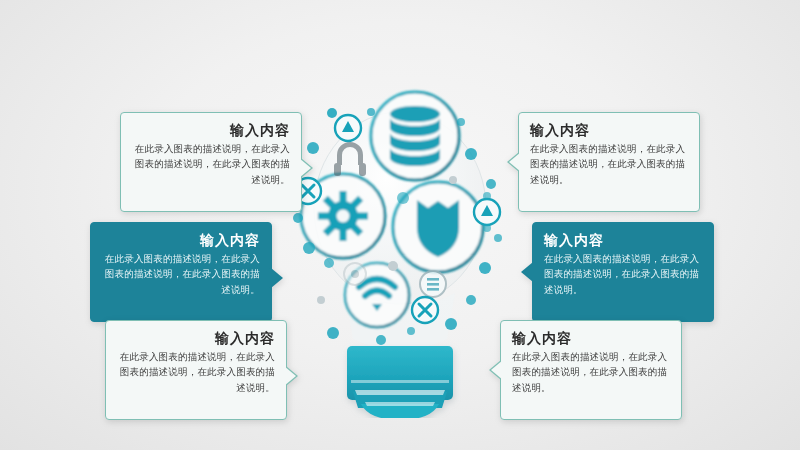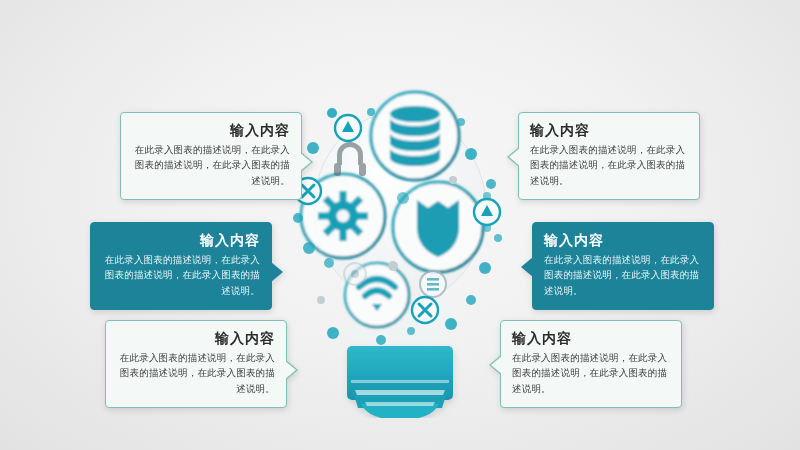--- a/index.html
+++ b/index.html
@@ -34,35 +34,35 @@
   .title {
     font-size: 27px; font-weight: 700; color: #1d1d1d;
     letter-spacing: 3px; white-space: nowrap;
     font-family: "DejaVu Sans", "Liberation Sans", sans-serif;
   }
 
   
   .callout {
     position: absolute;
     width: 182px;
-    padding: 9px 11px 10px 11px;
+    padding: 9px 11px 22px 11px;
     border-radius: 4px;
     filter: drop-shadow(1px 2px 3px rgba(0,0,0,.13));
   }
   .callout .c-title {
     font-size: 14px; font-weight: 700;
     letter-spacing: 1px;
     margin-bottom: 3px;
     line-height: 1.2;
     font-family: "DejaVu Sans", "Liberation Sans", sans-serif;
   }
   .callout .c-body {
     font-size: 9.5px; line-height: 1.65;
     letter-spacing: .2px;
-    font-family: Liberation Sans, sans-serif;
+    font-family: Liberation Serif, serif;
   }
 
   
   .callout.light {
     background: #f4f8f7;
     border: 1px solid #7fbfb4;
   }
   .callout.light .c-title { color: #2b2b2b; }
   .callout.light .c-body  { color: #3b3b3b; }
 

